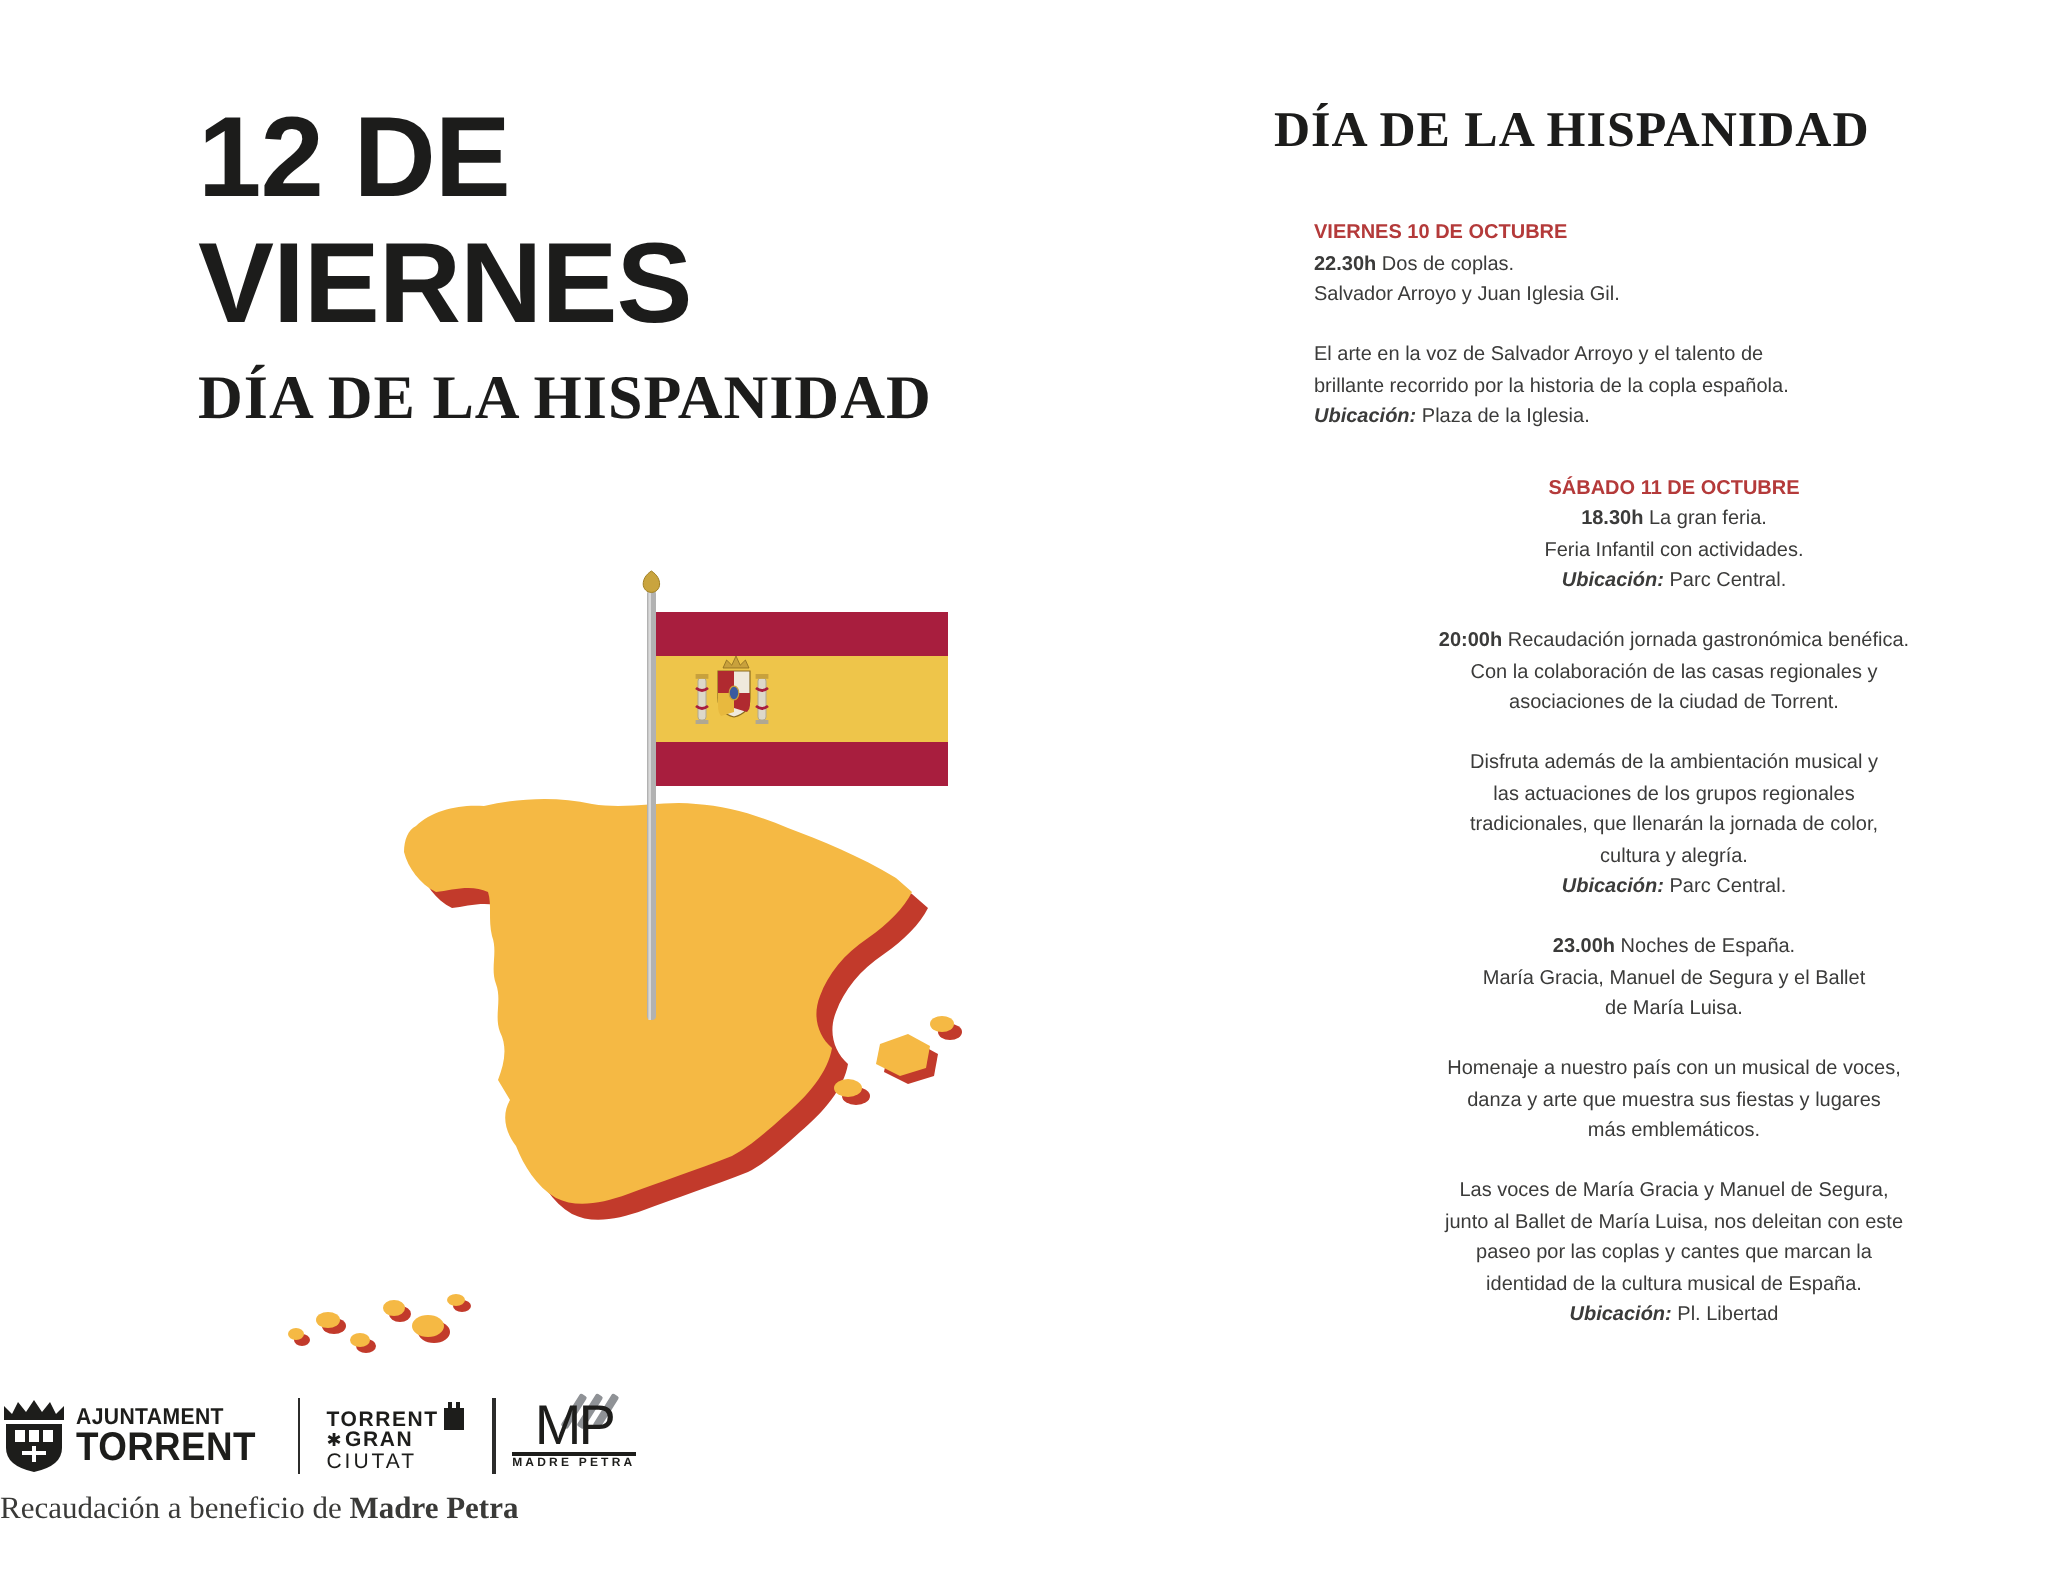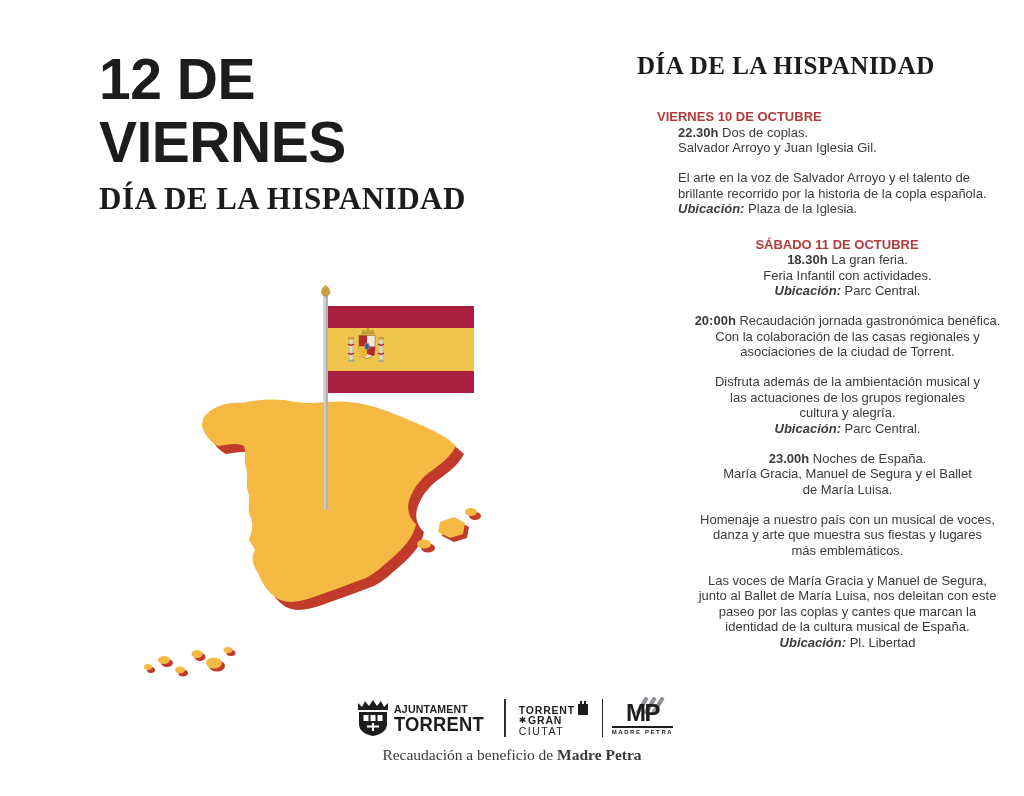--- a/index.html
+++ b/index.html
@@ -20,57 +20,57 @@
     font-family:"Liberation Serif","DejaVu Serif",serif; font-weight:700;
     font-size:31px; line-height:1; letter-spacing:0.5px; color:var(--title_black,#1c1c1b);
   }
   .right-heading {
     position:absolute; left:637px; top:53px;
     font-family:"Liberation Serif","DejaVu Serif",serif; font-weight:700;
     font-size:25px; line-height:1; letter-spacing:0.5px; color:var(--title_black,#1c1c1b);
   }
   .right-col {
     position:absolute; left:657px; top:109px; width:360px;
-    font-size:13px; line-height:15.5px; color:var(--body_text,#3b3b3a);
+    font-size:10px; line-height:15.5px; color:var(--body_text,#3b3b3a);
   }
   .day-heading { font-weight:700; color:var(--heading_red,#b43a3a); white-space:nowrap; }
   .para { margin:0 0 14.5px 0; }
-  .tline { white-space:nowrap;margin-left:21px; }
+  .tline { white-space:nowrap; }
   .run-b  { font-weight:700; }
   .run-bi { font-weight:700; font-style:italic; }
   .section + .section { margin-top:20px;text-align:center; }
   .artwork { position:absolute; left:118px; top:282px; }
 
   
   .footer-logos {
     position:absolute; left:0; right:0; top:695px; height:46px;
-    display:flex; justify-content:center; align-items:center; gap:13px;
+    display:flex; align-items:center; gap:13px;
     color:#1d1d1b;
   }
   .logo { display:flex; align-items:center; }
   .logo-sep { width:1.5px; height:38px; background:#2c2c2b; }
   .ajuntament { gap:4px; }
   .aj-text { display:flex; flex-direction:column; transform:scaleX(0.92); transform-origin:left center; }
   .aj-line1 { font-size:11.5px; font-weight:700; line-height:11px; letter-spacing:0.2px; }
   .aj-line2 { font-size:20px; font-weight:800; line-height:18px; letter-spacing:0.2px; }
   .granciutat { flex-direction:column; align-items:flex-start; }
   .gc-row1 { display:flex; align-items:flex-end; gap:2px; font-size:10.5px; font-weight:700; letter-spacing:0.8px; line-height:10px; }
   .gc-row2 { display:flex; align-items:center; gap:1px; font-size:10.5px; font-weight:700; letter-spacing:0.8px; line-height:11px; }
   .gc-star { font-size:9px; line-height:9px; }
   .gc-row3 { font-size:10.5px; font-weight:400; letter-spacing:1.5px; line-height:11px; }
   .madrepetra { position:relative; flex-direction:column; align-items:center; width:52px; }
   .mp-stripes { position:absolute; left:20px; top:-5px; width:30px; height:18px; }
   .mp-stripe { position:absolute; width:3.5px; height:19px; background:#8f9296; transform:rotate(32deg); border-radius:1px; }
   .mp-stripe:nth-child(1){ left:4px; }
   .mp-stripe:nth-child(2){ left:12px; }
   .mp-stripe:nth-child(3){ left:20px; }
-  .mp-text { position:relative; font-size:24px; font-weight:700; letter-spacing:-1.5px; line-height:24px; }
+  .mp-text { position:relative; font-size:28px; font-weight:400; letter-spacing:-1.5px; line-height:24px; }
   .mp-sub { border-top:2.5px solid #1d1d1b; margin-top:1px; padding-top:1.5px; font-size:6px; font-weight:700; letter-spacing:1.6px; line-height:6px; white-space:nowrap; }
   .credit {
-    position:absolute; left:0; right:0; top:746px; text-align:center;
+    position:absolute; left:0; right:0; top:746px; text-align:left;
     font-family:"Liberation Serif","DejaVu Serif",serif; font-size:15.5px; color:#3a3a38;
   }
   .credit b { font-weight:700; }
 </style>
 </head>
 <body>
 
 <div class="page">
 
   <div class="big-title" id="title1">12 DE</div>
@@ -174,20 +174,21 @@
             <div class="tline"><span class="run-bi">Ubicación:</span><span class="run-n"> Parc Central.</span></div>
           </div>
           <div class="para">
             <div class="tline"><span class="run-b">20:00h</span><span class="run-n"> Recaudación jornada gastronómica benéfica.</span></div>
             <div class="tline"><span class="run-n">Con la colaboración de las casas regionales y</span></div>
             <div class="tline"><span class="run-n">asociaciones de la ciudad de Torrent.</span></div>
           </div>
           <div class="para">
             <div class="tline"><span class="run-n">Disfruta además de la ambientación musical y</span></div>
             <div class="tline"><span class="run-n">las actuaciones de los grupos regionales</span></div>
+            <div class="tline"><span class="run-n">tradicionales, que llenarán la jornada de color,</span></div>
             <div class="tline"><span class="run-n">cultura y alegría.</span></div>
             <div class="tline"><span class="run-bi">Ubicación:</span><span class="run-n"> Parc Central.</span></div>
           </div>
           <div class="para">
             <div class="tline"><span class="run-b">23.00h</span><span class="run-n"> Noches de España.</span></div>
             <div class="tline"><span class="run-n">María Gracia, Manuel de Segura y el Ballet</span></div>
             <div class="tline"><span class="run-n">de María Luisa.</span></div>
           </div>
           <div class="para">
             <div class="tline"><span class="run-n">Homenaje a nuestro país con un musical de voces,</span></div>

